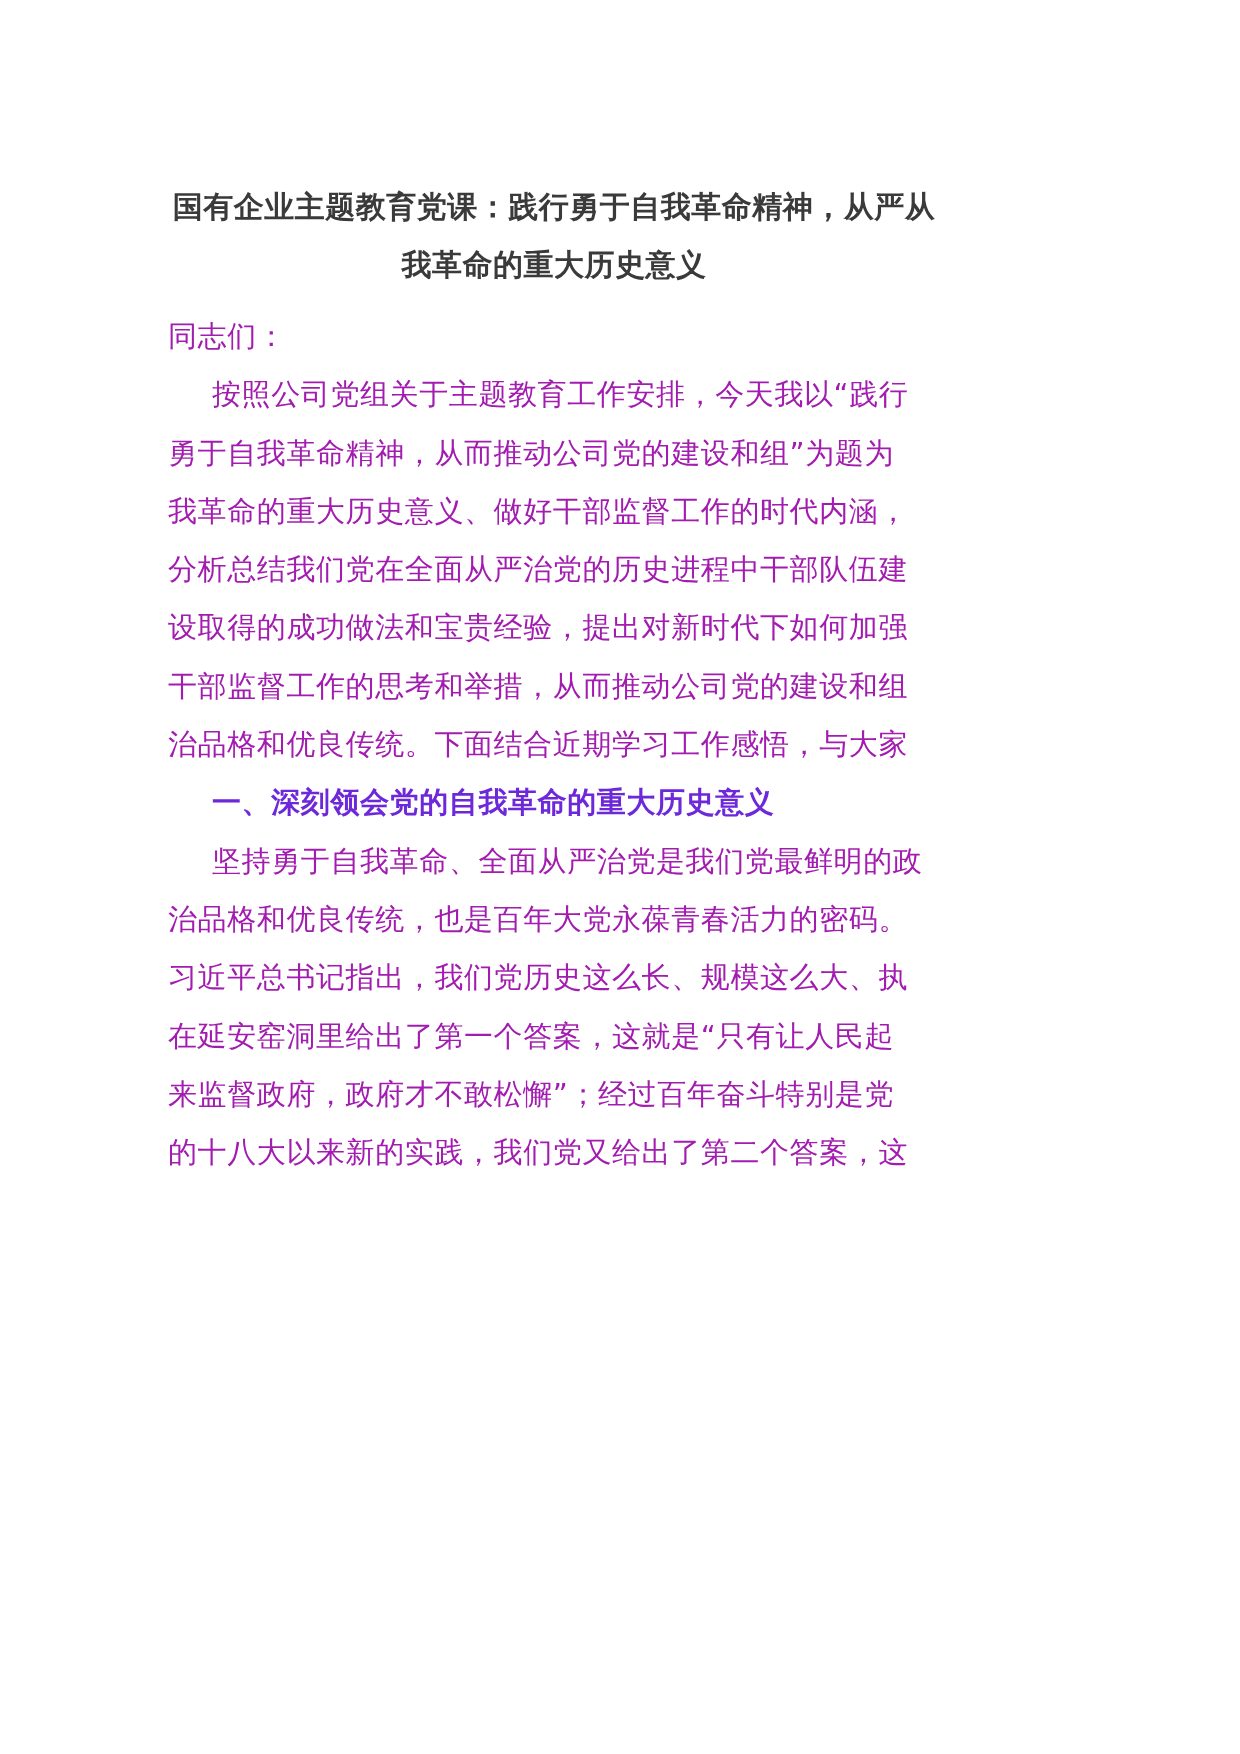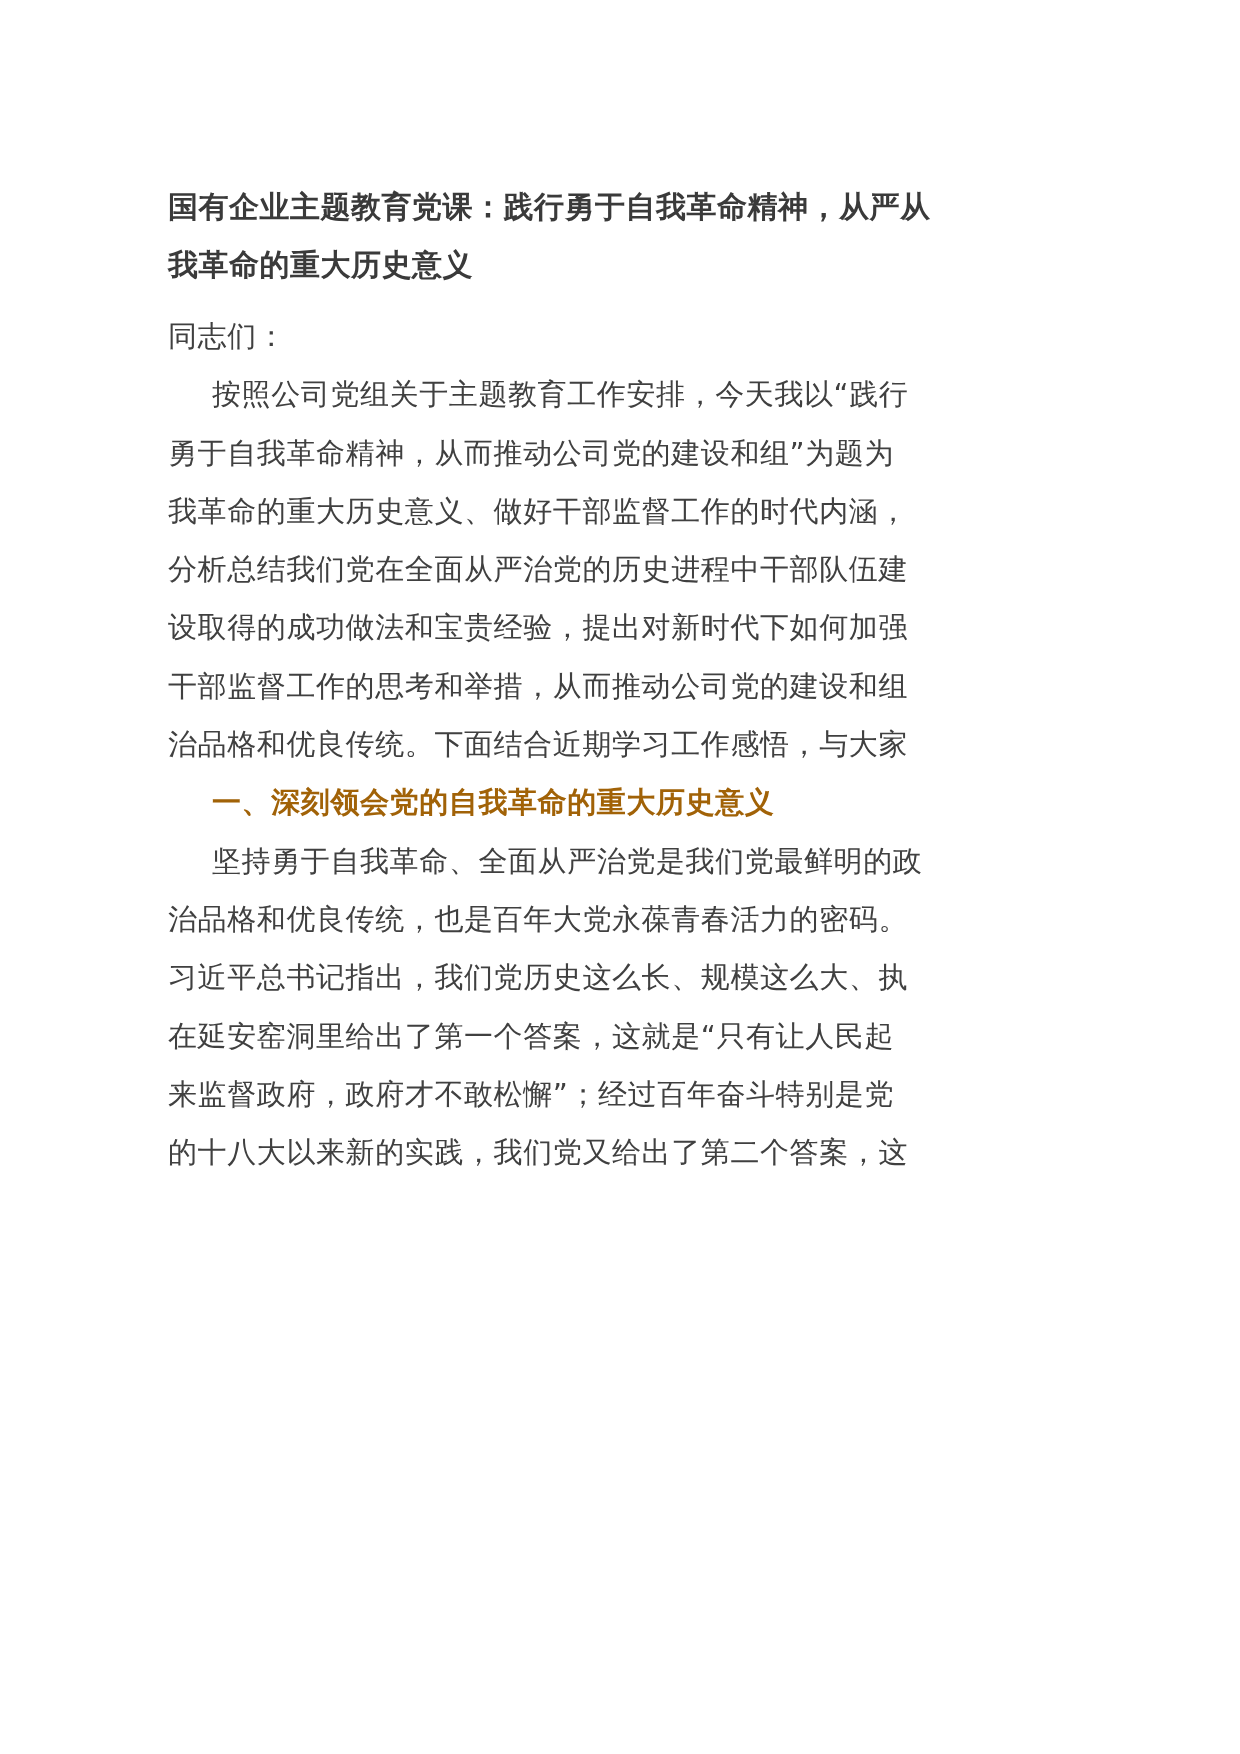--- a/index.html
+++ b/index.html
@@ -1,25 +1,25 @@
 <!DOCTYPE html>
 <html><head>
 <meta charset="utf-8">
 <style>
   html, body { margin: 0; padding: 0; background: #ffffff; }
   body { width: 1240px; height: 1754px; position: relative; overflow: hidden;
          font-family: "DejaVu Sans", "Liberation Sans", sans-serif; color: #3d3d3d; }
   .page { position: absolute; left: 0; top: 0; width: 1240px; height: 1754px; background: #fff; }
-  .title { position: absolute; left: 168px; width: 772px; top: 178px; 
+  .title { position: absolute; left: 168px; width: 772px; top: 178px; text-align: center;
            font-weight: bold; font-size: 30px; line-height: 58px; color: #3a3a3a; letter-spacing: 0.5px; }
   .body { position: absolute; left: 168px; width: 780px; top: 307px; }
   .line { height: 58.3px; line-height: 58.3px; font-size: 29px; white-space: nowrap;
-          letter-spacing: 0.6px; color: #404040; }
+          letter-spacing: 0.6px; color: #a21caf; }
   .indent { padding-left: 44px; }
-  .heading { font-weight: bold; color: #a16207; }
+  .heading { font-weight: bold; color: #6d28d9; }
 </style>
 </head>
 <body>
 
 <div class="page">
 
   <div class="title">
     <div>国有企业主题教育党课：践行勇于自我革命精神，从严从</div>
     <div>我革命的重大历史意义</div>
   </div>

